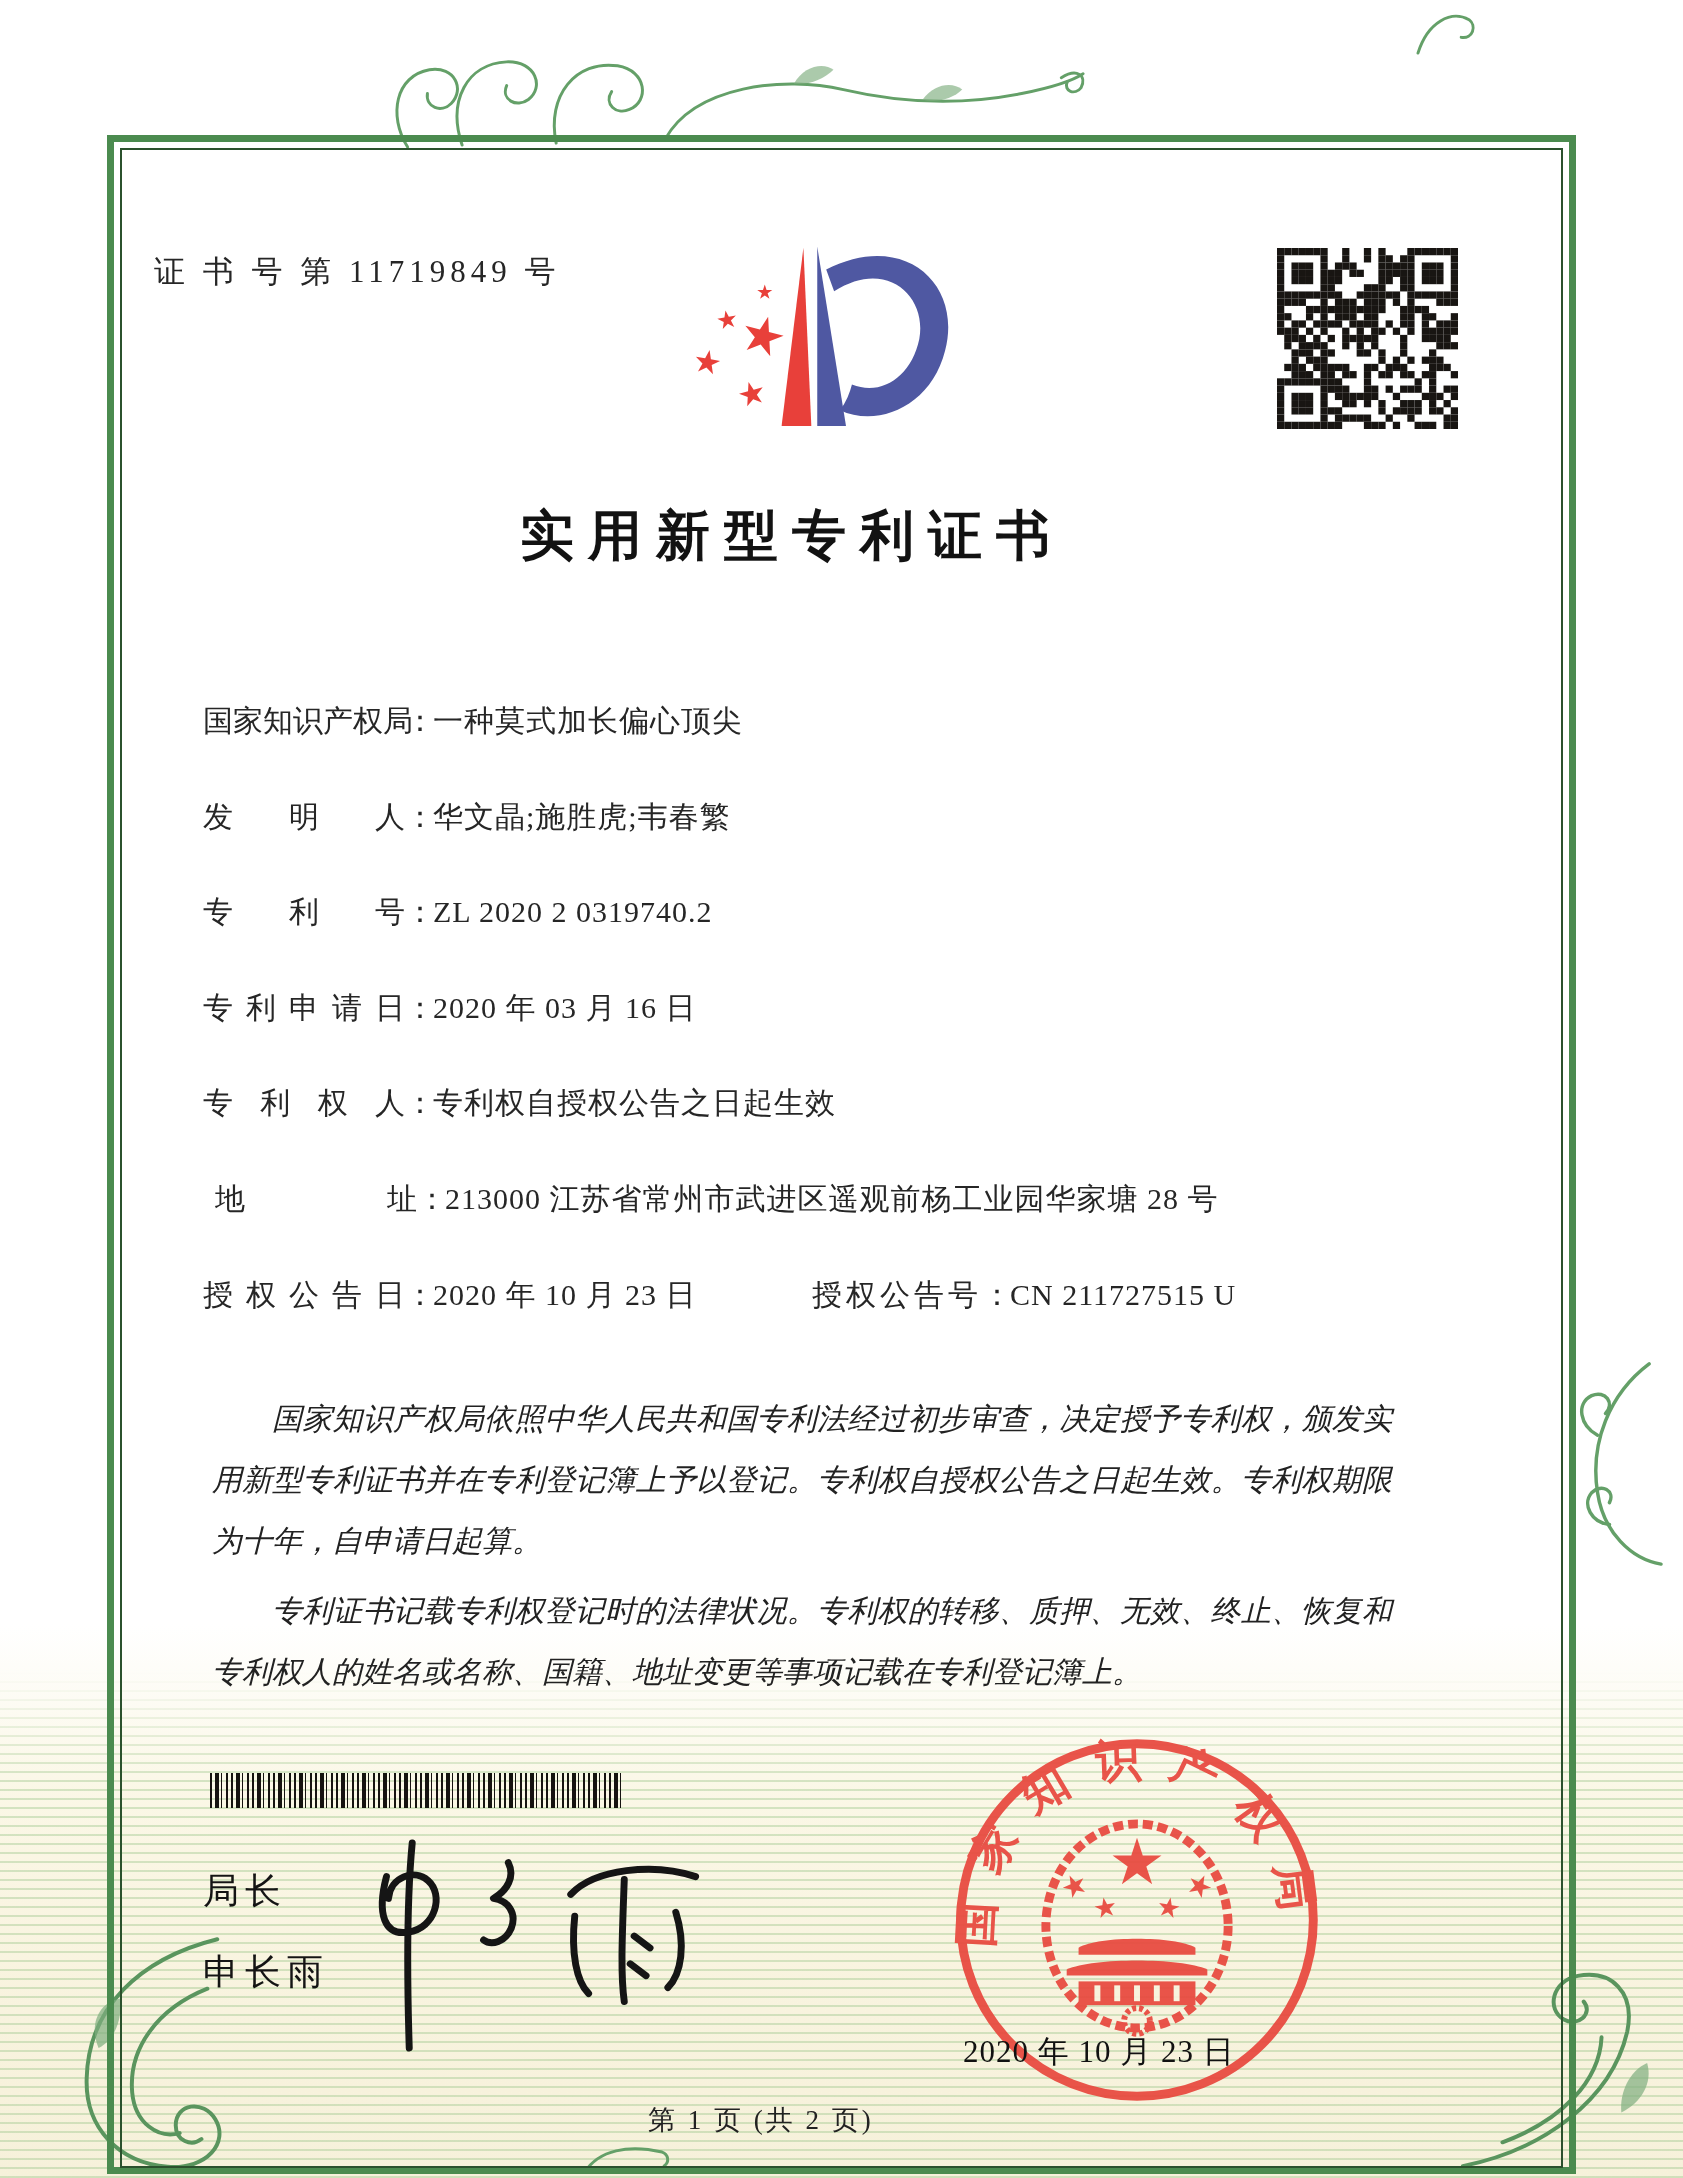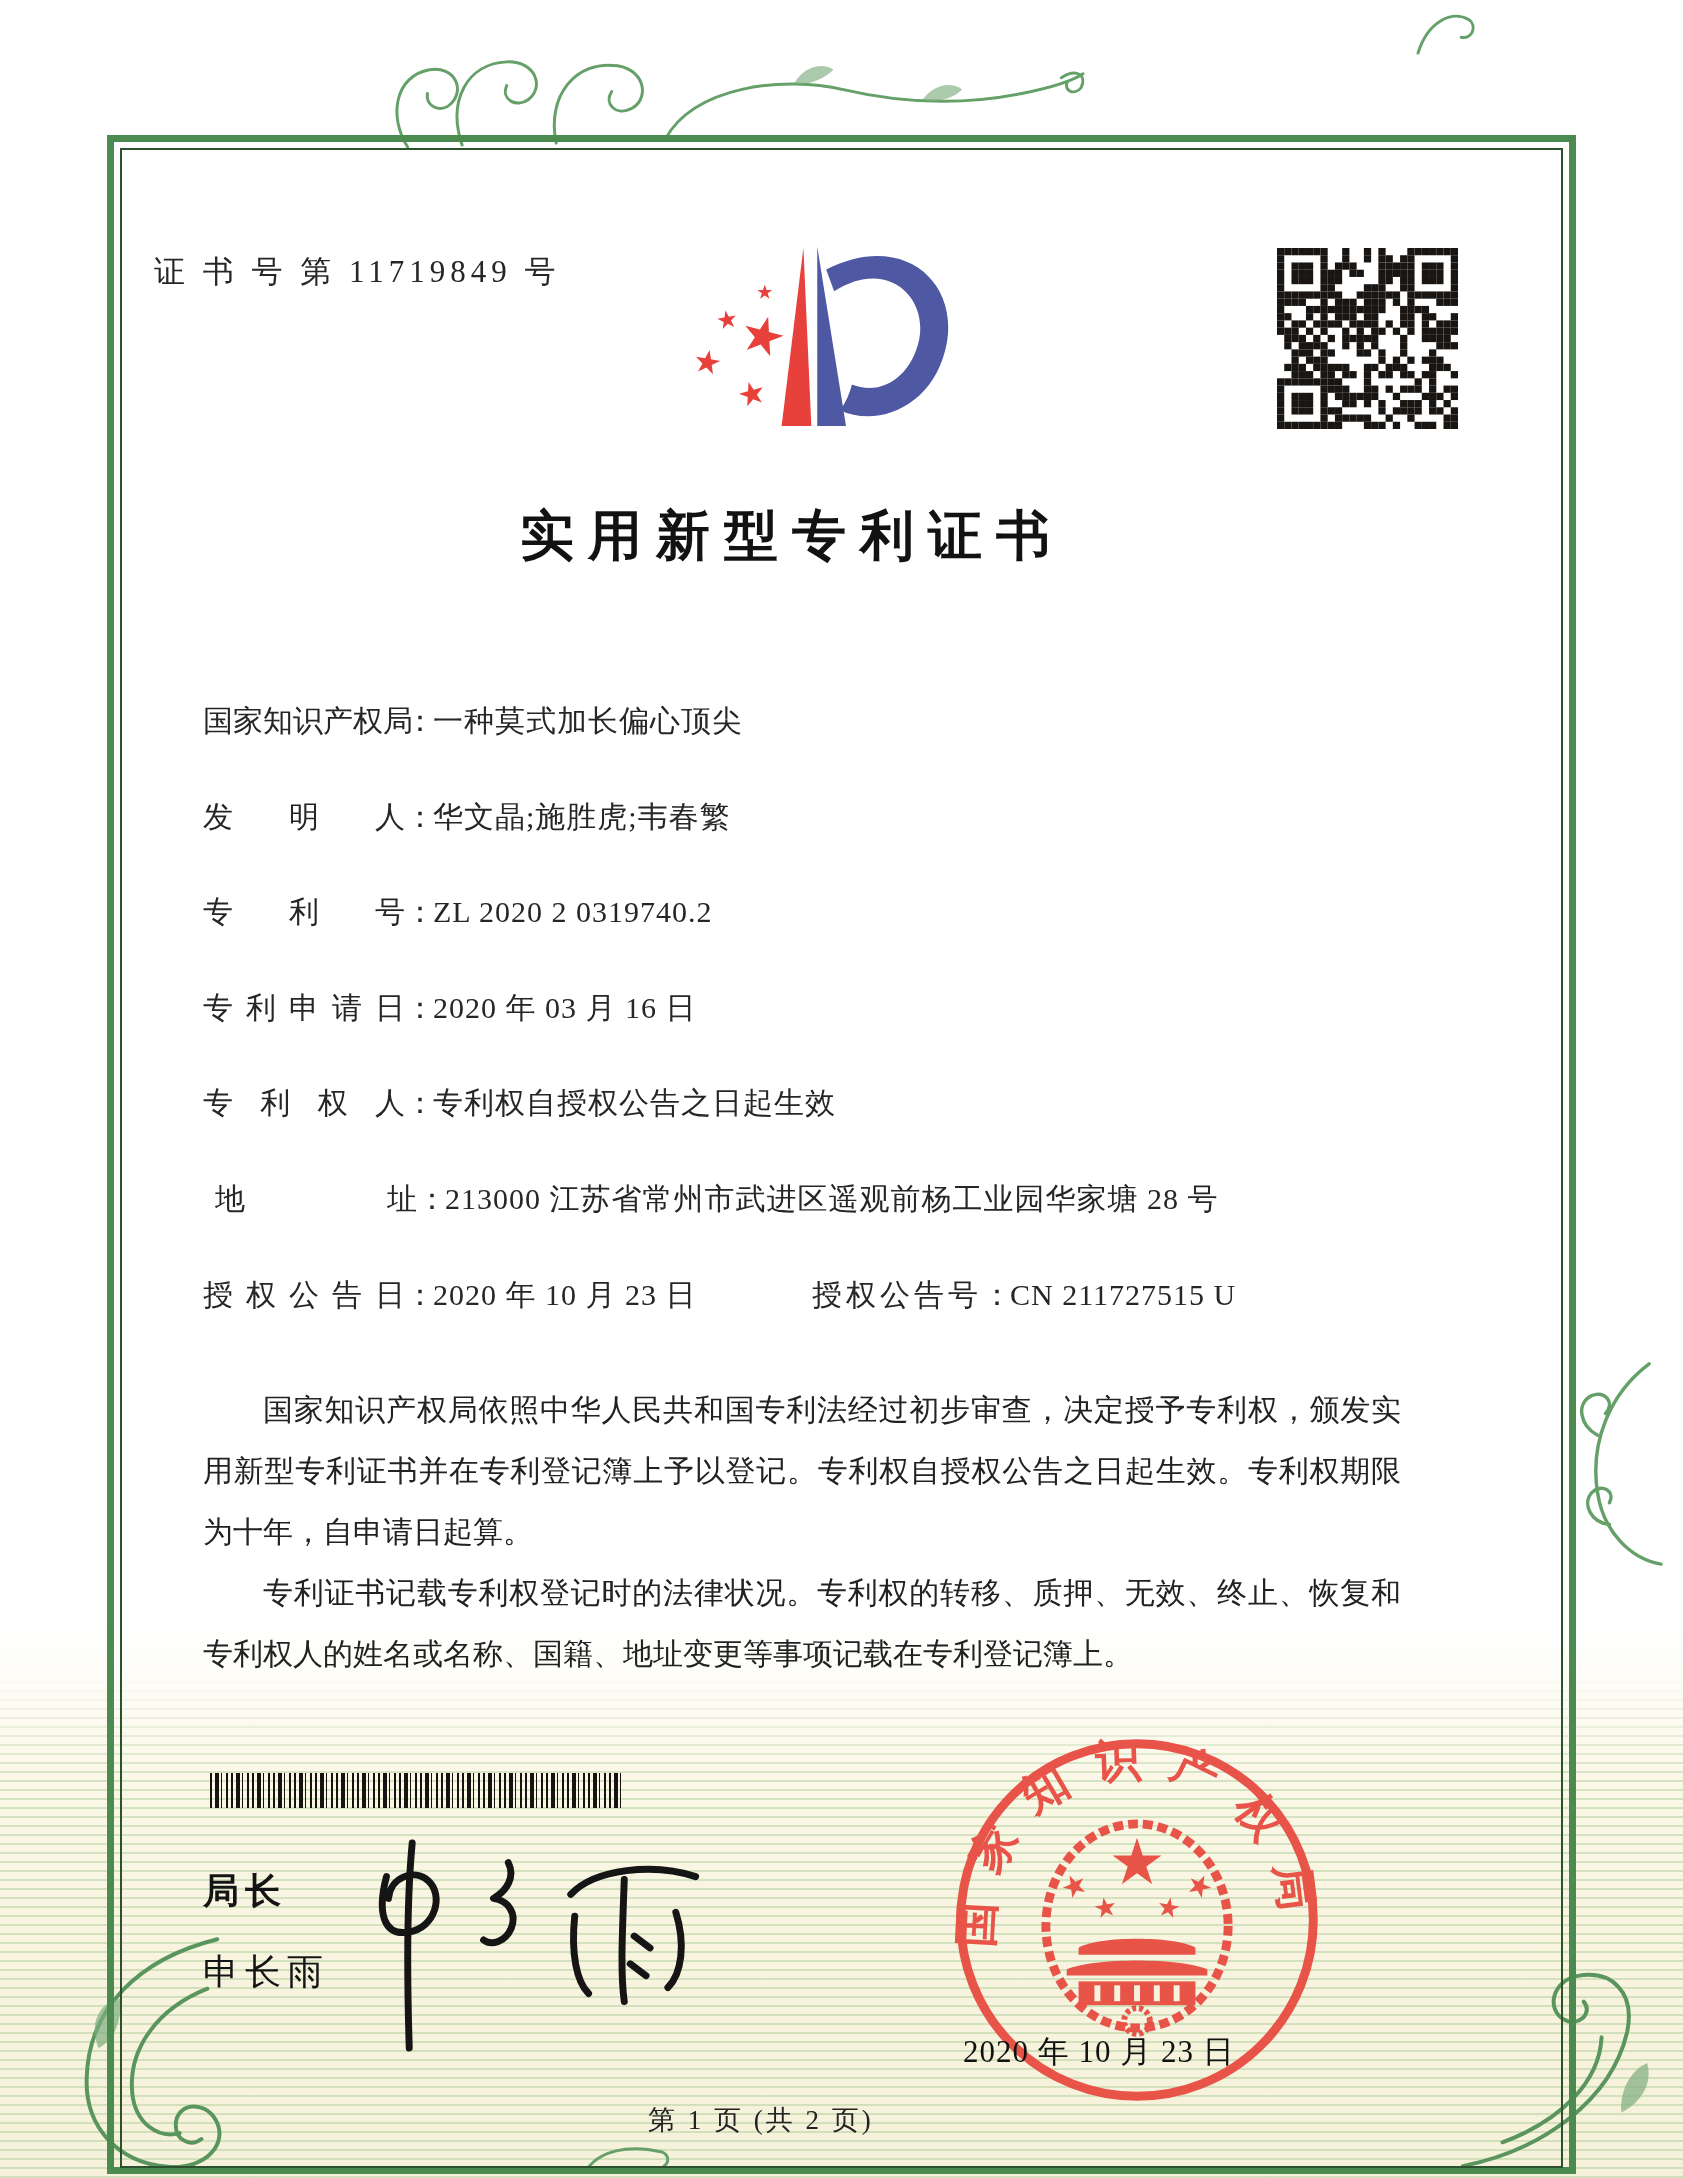--- a/index.html
+++ b/index.html
@@ -33,31 +33,31 @@
   #doc-title{left:0;top:500px;width:1584px;text-align:center;font-size:54px;font-weight:700;letter-spacing:14px;color:#121212;}
   .field-row{left:203px;font-size:30px;color:#262626;white-space:nowrap;}
   .field-label{display:inline-block;width:202px;text-align:justify;text-align-last:justify;text-justify:inter-character;vertical-align:top;}
   .field-colon{display:inline-block;width:28px;}
   .field-value{letter-spacing:1px;}
   .row-0{top:701px;} .row-1{top:797px;} .row-2{top:892px;} .row-3{top:988px;}
   .row-4{top:1083px;} .row-5{top:1179px;margin-left:12px;} .row-6{top:1275px;}
   #field-grant-no{left:812px;top:1275px;font-size:30px;color:#262626;white-space:nowrap;}
   #field-grant-no .plain-label{letter-spacing:4px;margin-top:42px;}
   #paragraphs{left:203px;top:1379px;width:1198px;font-size:30px;line-height:61px;text-align:justify;color:#222;}
-  #paragraphs p{margin:0;text-indent:2em;}
+  #paragraphs p{margin:9px;text-indent:2em;font-style:italic;}
   #barcode{
     left:210px;top:1773px;width:412px;height:35px;
     background-image:repeating-linear-gradient(90deg,
       #161310 0 2px,transparent 2px 5px,
       #161310 5px 9px,transparent 9px 11px,
       #161310 11px 12px,transparent 12px 16px,
       #161310 16px 18px,transparent 18px 21px);
   }
   .director{left:203px;font-family:"Liberation Sans","DejaVu Sans",sans-serif;font-size:36px;color:#141414;letter-spacing:6px;}
-  #director-title{top:1867px;font-weight:bold;}
+  #director-title{top:1867px;}
   #director-name{top:1948px;font-family:Liberation Serif, serif;}
   #seal-date{left:963px;top:2031px;font-size:31px;color:#111;letter-spacing:1px;white-space:nowrap;}
   #page-footer{left:648px;top:2102px;font-size:27px;letter-spacing:3px;color:#222;white-space:nowrap;}
   svg{display:block;}
 </style>
 </head>
 <body>
 
 <div class="abs" id="bg-cream"></div>
 <div class="abs" id="bg-waves"></div>

